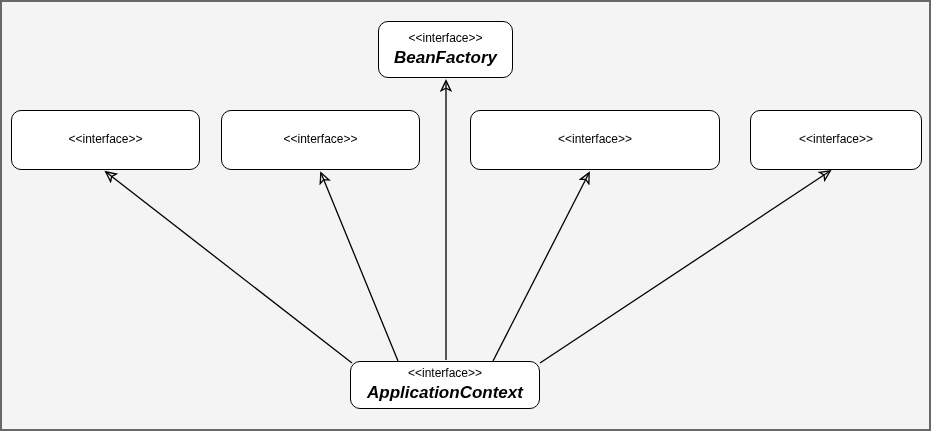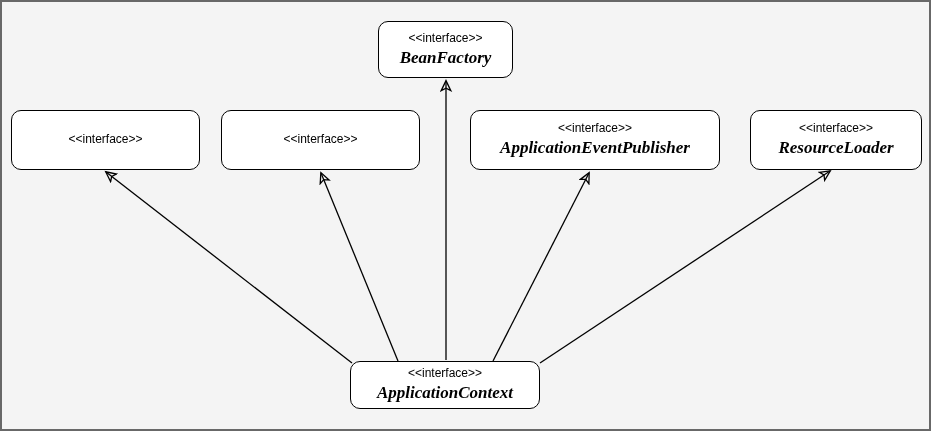--- a/index.html
+++ b/index.html
@@ -46,21 +46,20 @@
     font-weight: 400;
     white-space: nowrap;
     line-height: 1.1;
   }
   .node .iface-name {
     font-size: 17px;
     font-weight: 700;
     font-style: italic;
     white-space: nowrap;
     line-height: 1.1;
-    font-family: Liberation Serif, serif;
   }
   
   #node-bean-factory               { left: 378px; top: 21px;  width: 135px; height: 57px; }
   #node-message-source             { left: 11px;  top: 110px; width: 189px; height: 60px; }
   #node-environment-capable        { left: 221px; top: 110px; width: 199px; height: 60px; }
   #node-application-event-publisher{ left: 470px; top: 110px; width: 250px; height: 60px; }
   #node-resource-loader            { left: 750px; top: 110px; width: 172px; height: 60px; }
   #node-application-context        { left: 350px; top: 361px; width: 190px; height: 48px; }
 </style>
 </head>
@@ -89,26 +88,24 @@
   <div class="node" id="node-message-source">
     <span class="stereotype">&lt;&lt;interface&gt;&gt;</span>
   </div>
 
   <div class="node" id="node-environment-capable">
     <span class="stereotype">&lt;&lt;interface&gt;&gt;</span>
   </div>
 
   <div class="node" id="node-application-event-publisher">
     <span class="stereotype">&lt;&lt;interface&gt;&gt;</span>
-    <span class="iface-name">ApplicationEventPublisher</span>
   </div>
 
   <div class="node" id="node-resource-loader">
     <span class="stereotype">&lt;&lt;interface&gt;&gt;</span>
-    <span class="iface-name">ResourceLoader</span>
   </div>
 
   <div class="node" id="node-application-context">
     <span class="stereotype">&lt;&lt;interface&gt;&gt;</span>
     <span class="iface-name">ApplicationContext</span>
   </div>
 
 </div>
 
 </body></html>

